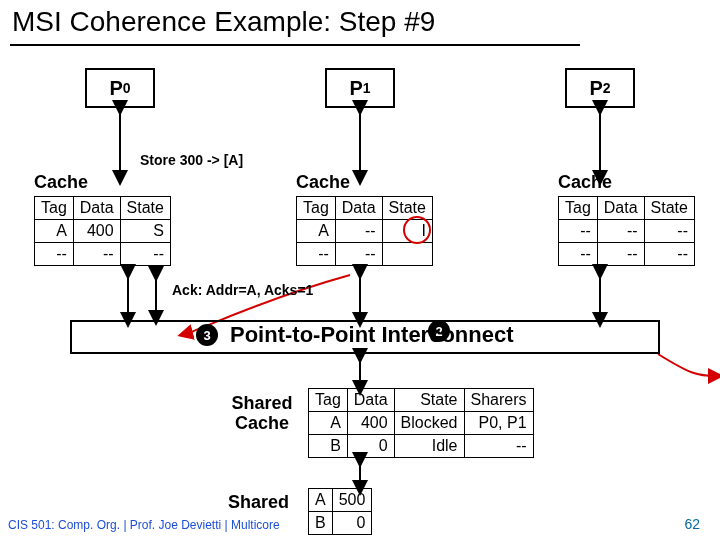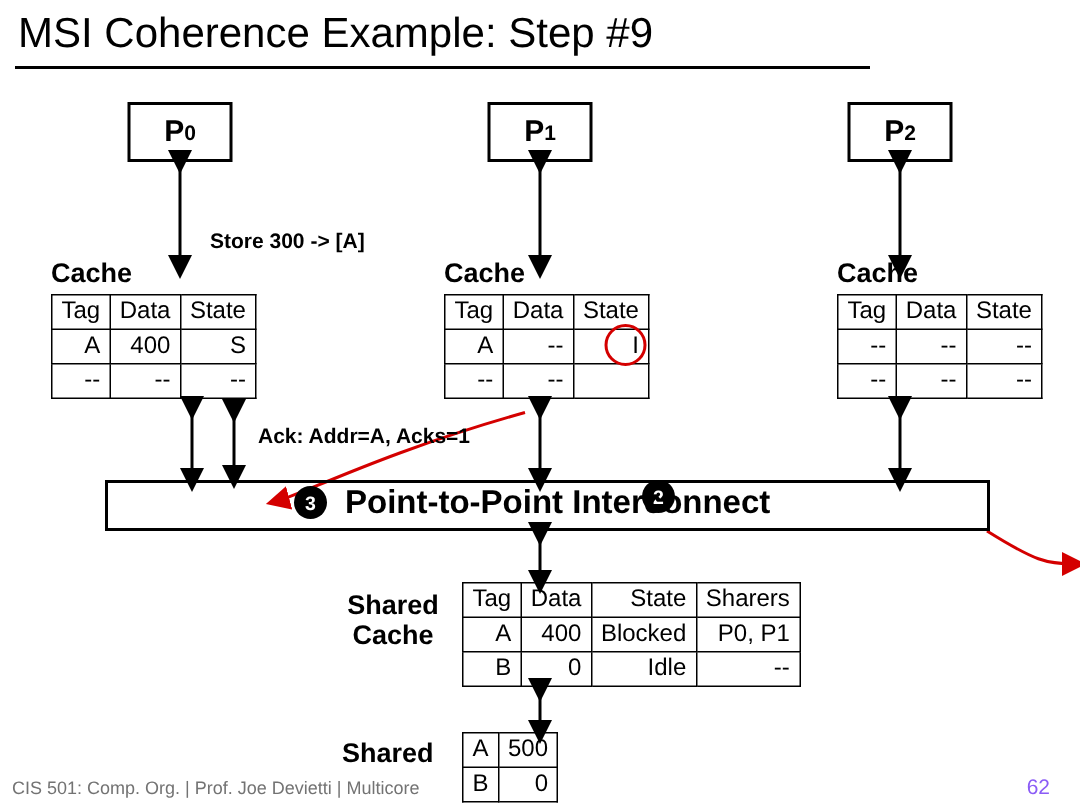--- a/index.html
+++ b/index.html
@@ -111,28 +111,28 @@
     color: #d40000;
     font-weight: bold;
     font-size: 14px;
     position: absolute;
   }
   .footer {
     position: absolute;
     left: 8px;
     bottom: 8px;
     font-size: 12px;
-    color: #737373;
+    color: #1d4ed8;
   }
   .pagenum {
     position: absolute;
     right: 20px;
     bottom: 8px;
     font-size: 14px;
-    color: #8b5cf6;
+    color: #0369a1;
   }
   .shared-lbl {
     position: absolute;
     text-align: center;
     font-weight: bold;
     font-size: 18px;
     line-height: 1.1;
   }
 </style>
 </head>

